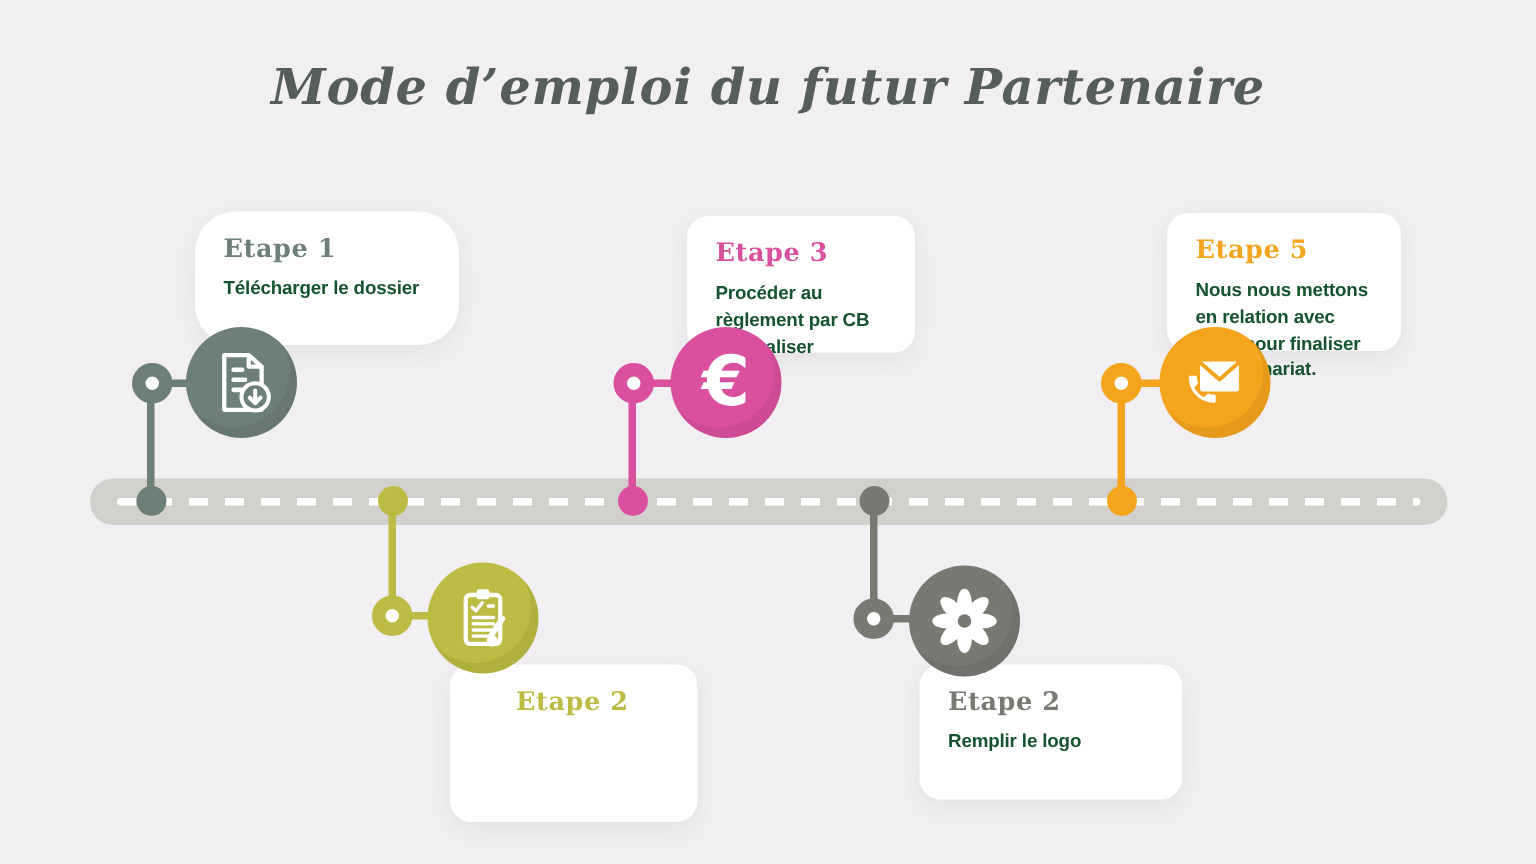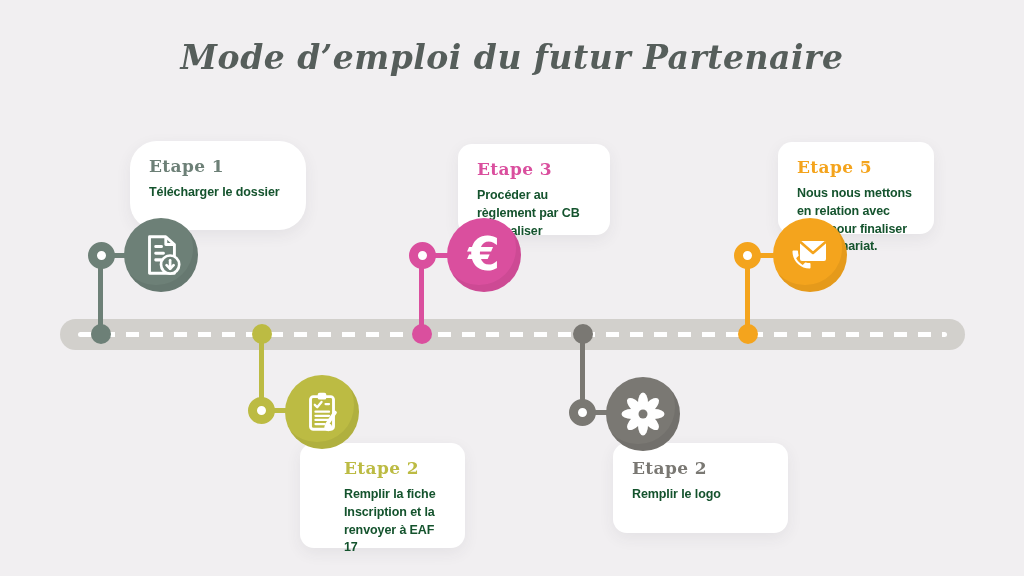--- a/index.html
+++ b/index.html
@@ -136,21 +136,20 @@
         <circle cx="33.5" cy="34" r="9.5" fill="var(--c)" stroke="#ffffff" stroke-width="2.8"></circle>
         <path d="M33.5 29.5 V38" stroke="#ffffff" stroke-width="2.8" stroke-linecap="round"></path>
         <path d="M29.8 34.6 L33.5 38.4 L37.2 34.6" fill="none" stroke="#ffffff" stroke-width="2.8" stroke-linecap="round" stroke-linejoin="round"></path>
       </svg>
     </div>
   </div>
 
   <div class="s2" style="--c: #bcbb43;">
     <div class="card">
       <div class="card-label">Etape 2</div>
-      <div class="card-text">Remplir la fiche Inscription et la renvoyer à EAF 17</div>
     </div>
     <div class="vline"></div>
     <div class="hline"></div>
     <div class="road-dot"></div>
     <div class="donut"></div>
     <div class="icon-circle">
       <svg width="46" height="46" viewBox="0 0 48 48">
         <rect x="12" y="8" width="24" height="34" rx="3" fill="none" stroke="#ffffff" stroke-width="3"></rect>
         <rect x="19.5" y="4" width="9" height="7" rx="2" fill="#ffffff"></rect>
         <path d="M16.5 16.5 L19 19 L23.5 13.5" fill="none" stroke="#ffffff" stroke-width="2.4" stroke-linecap="round" stroke-linejoin="round"></path>

